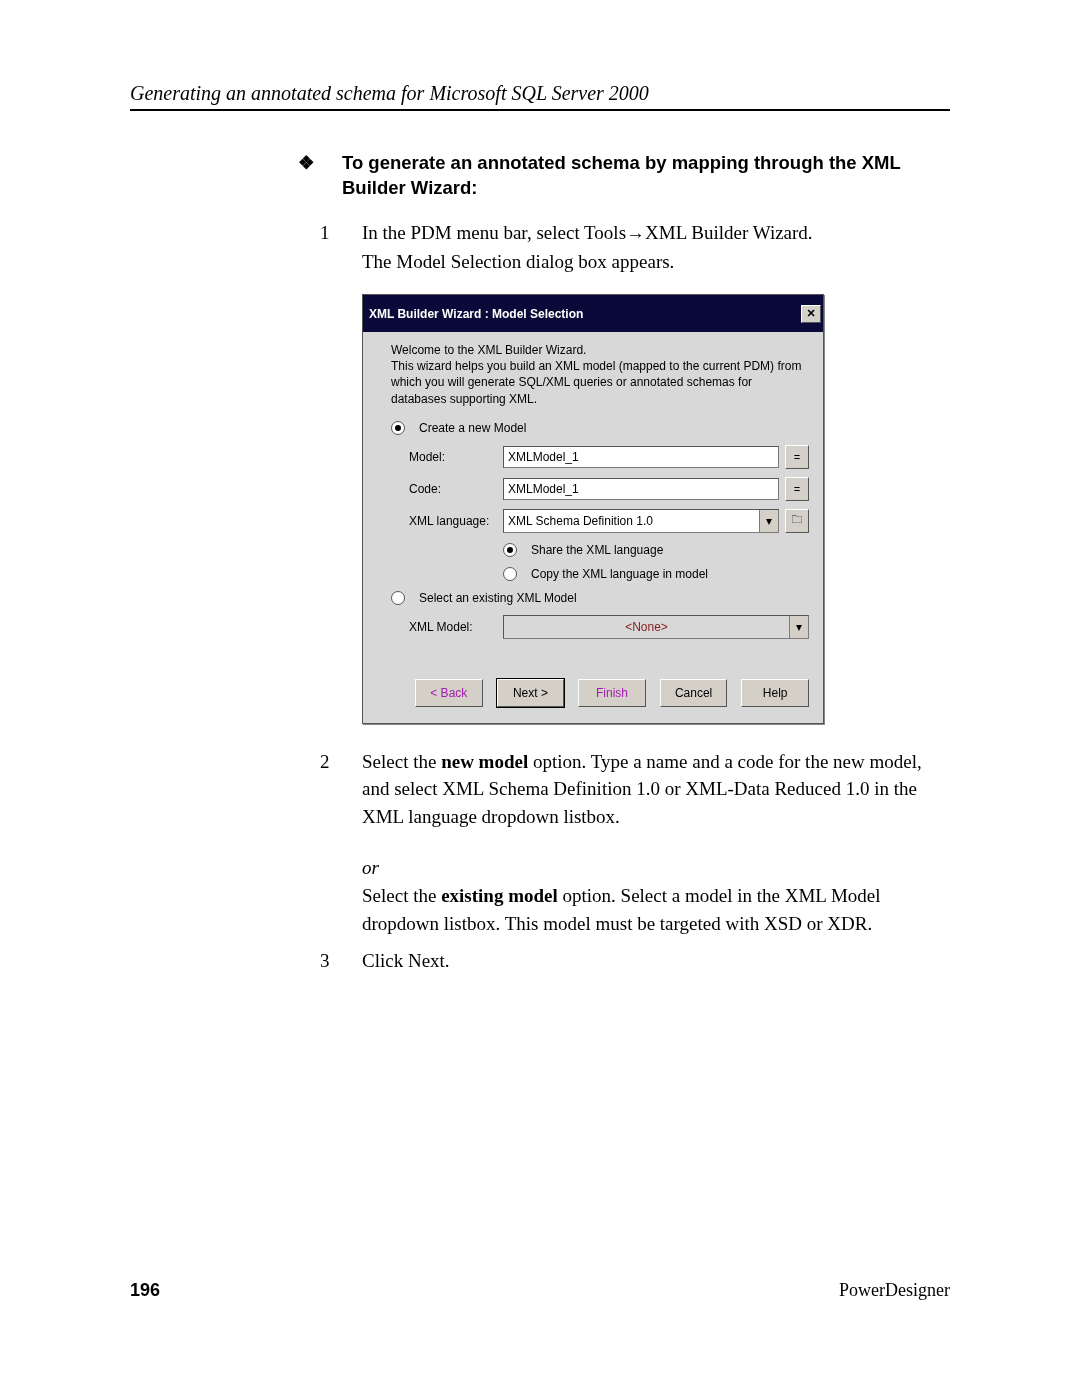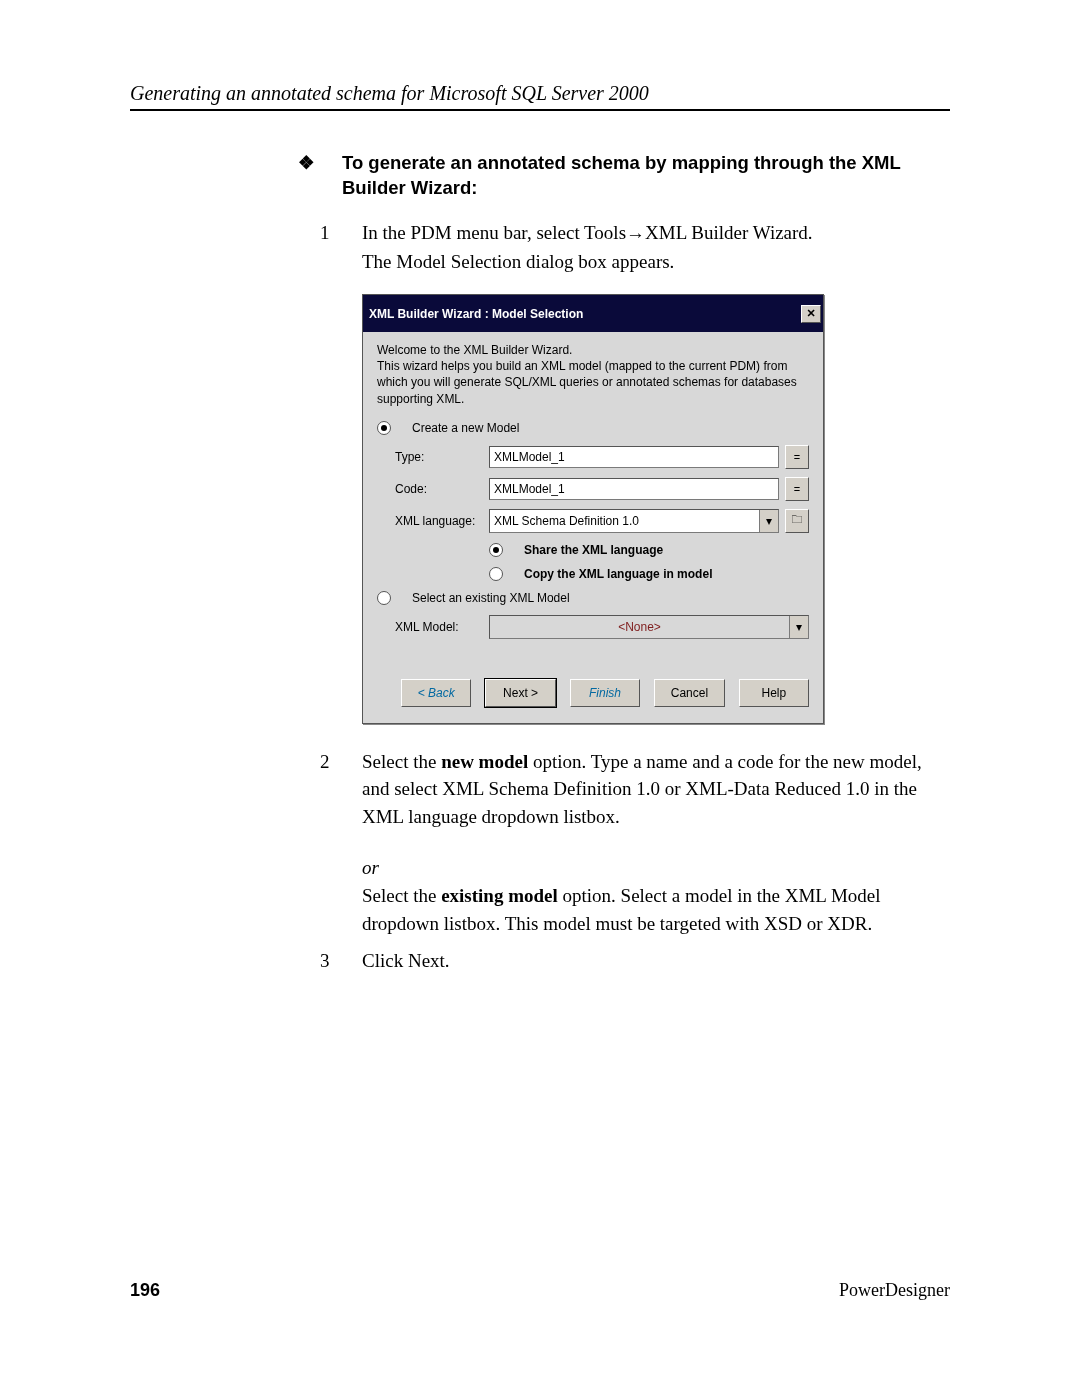--- a/index.html
+++ b/index.html
@@ -86,25 +86,25 @@
     width: 18px; height: 16px;
     background: #d4d0c8;
     border: 1px solid #fff;
     border-right-color: #555; border-bottom-color: #555;
     color: #000;
     display: flex; align-items: center; justify-content: center;
     font-size: 11px; font-weight: bold;
     line-height: 1;
   }
   .dlg-body {
-    padding: 10px 14px 14px 14px;
+    padding: 10px 14px 14px 28px;
   }
   .intro { line-height: 1.35; margin-bottom: 14px; }
   .radio-line {
-    display: flex; align-items: center; gap: 21px;
+    display: flex; align-items: center; gap: 14px;
     margin: 6px 0 10px 0;
   }
   .radio {
     width: 12px; height: 12px; border-radius: 50%;
     background: #fff; border: 1px solid #555;
     display: inline-flex; align-items: center; justify-content: center;
     flex: 0 0 12px;
   }
   .radio.selected::after {
     content: ""; width: 6px; height: 6px; border-radius: 50%;
@@ -135,35 +135,35 @@
     background: #d4d0c8;
     border-left: 1px solid #7a7a7a;
     display: inline-flex; align-items: center; justify-content: center;
   }
   .field-row .combo {
     flex: 1; display: flex; height: 22px;
     background: #fff; border: 1px solid #7a7a7a;
     border-top-color: #555; border-left-color: #555; align-items: center;
   }
   .combo .combo-text { flex:1; padding: 0 4px; display:flex; align-items:center; font-size:12px; }
-  .sub-radio-group { margin: 10px 0 8px 112px; font-weight: bold; }
+  .sub-radio-group { margin: 10px 0 8px 112px; }
   .wiz-buttons {
     display: flex; gap: 14px; justify-content: flex-start;
     padding: 12px 0 2px 24px;
     margin-top: 28px;
   }
   .wiz-btn {
     width: 76px; height: 26px;
     background: #d4d0c8;
     border: 1px solid #fff;
     border-right-color: #555; border-bottom-color: #555;
     display: inline-flex; align-items: center; justify-content: center;
     font-size: 12px;
   }
-  .wiz-btn.disabled { color: #0369a1; font-style: italic; }
+  .wiz-btn.disabled { color: #a21caf; }
   .wiz-btn.default { box-shadow: 0 0 0 1px #000; }
 
   .footer {
     position: absolute;
     left: 130px;
     width: 820px;
     top: 1280px;
     display: flex;
     font-size: 18px;
   }
@@ -206,21 +206,21 @@
               <div>Welcome to the XML Builder Wizard.</div>
               <div>This wizard helps you build an XML model (mapped to the current PDM) from which you will generate SQL/XML queries or annotated schemas for databases supporting XML.</div>
             </div>
 
             <div class="radio-line">
               <span class="radio selected"></span>
               <span>Create a new Model</span>
             </div>
 
             <div class="field-row">
-              <span class="field-label">Type:</span>
+              <span class="field-label">Model:</span>
               <span class="text-input">XMLModel_1</span>
               <span class="mini-btn">=</span>
             </div>
             <div class="field-row">
               <span class="field-label">Code:</span>
               <span class="text-input">XMLModel_1</span>
               <span class="mini-btn">=</span>
             </div>
             <div class="field-row">
               <span class="field-label">XML language:</span>

